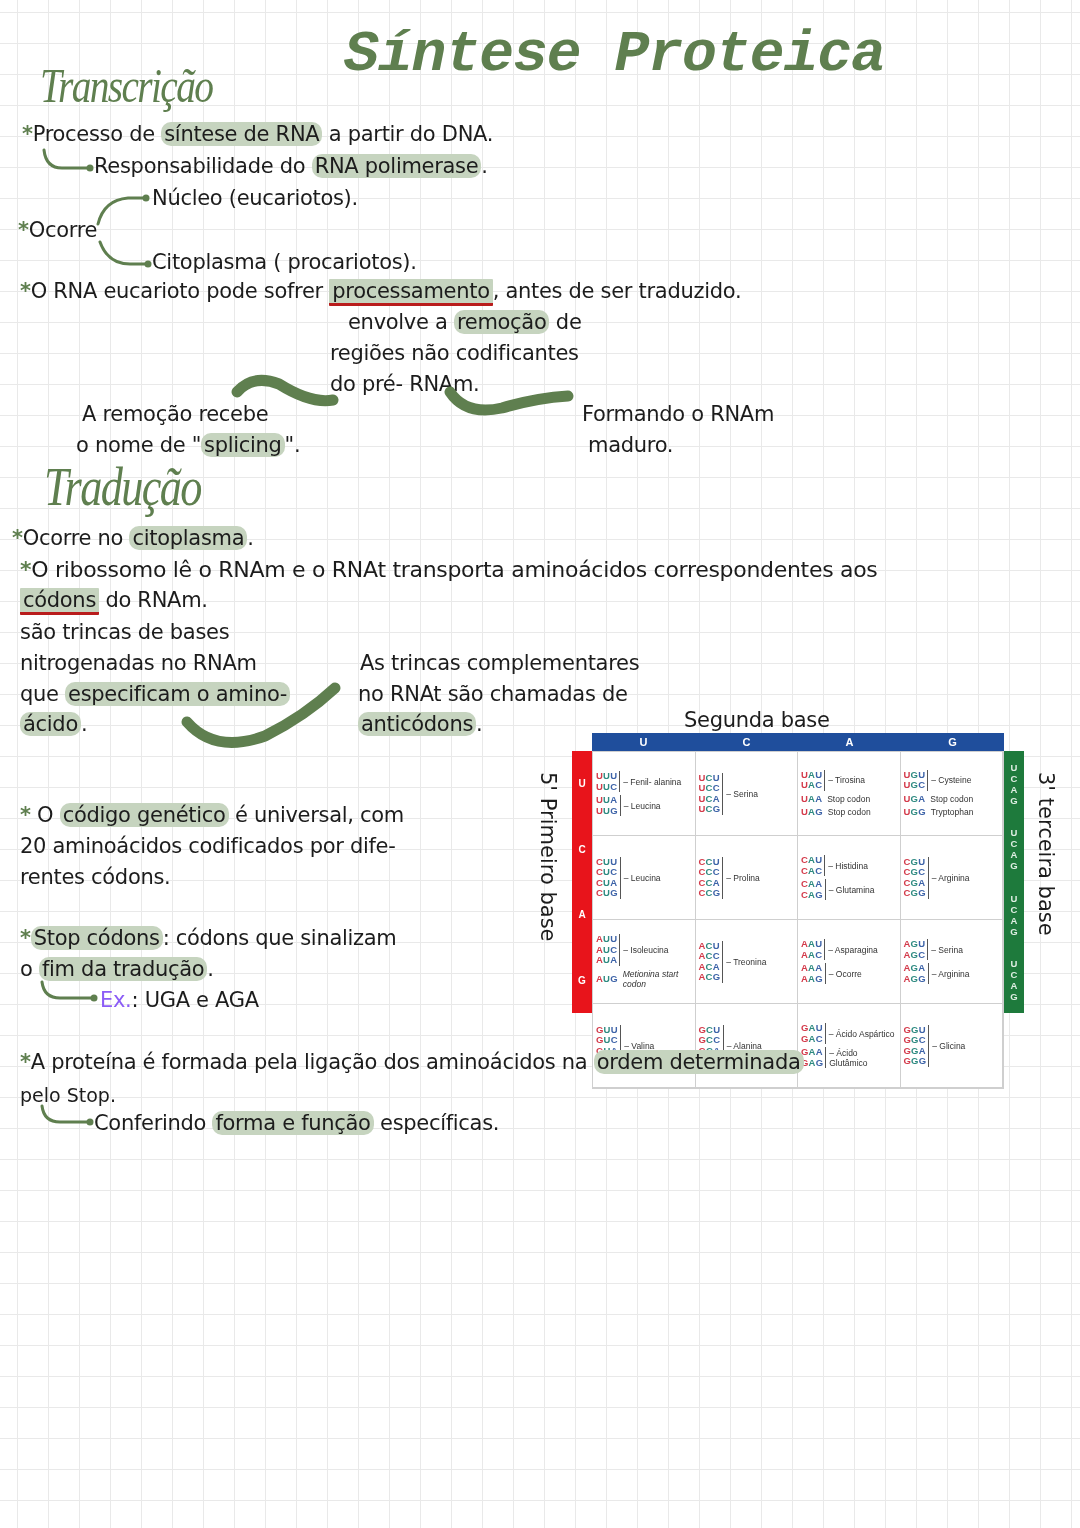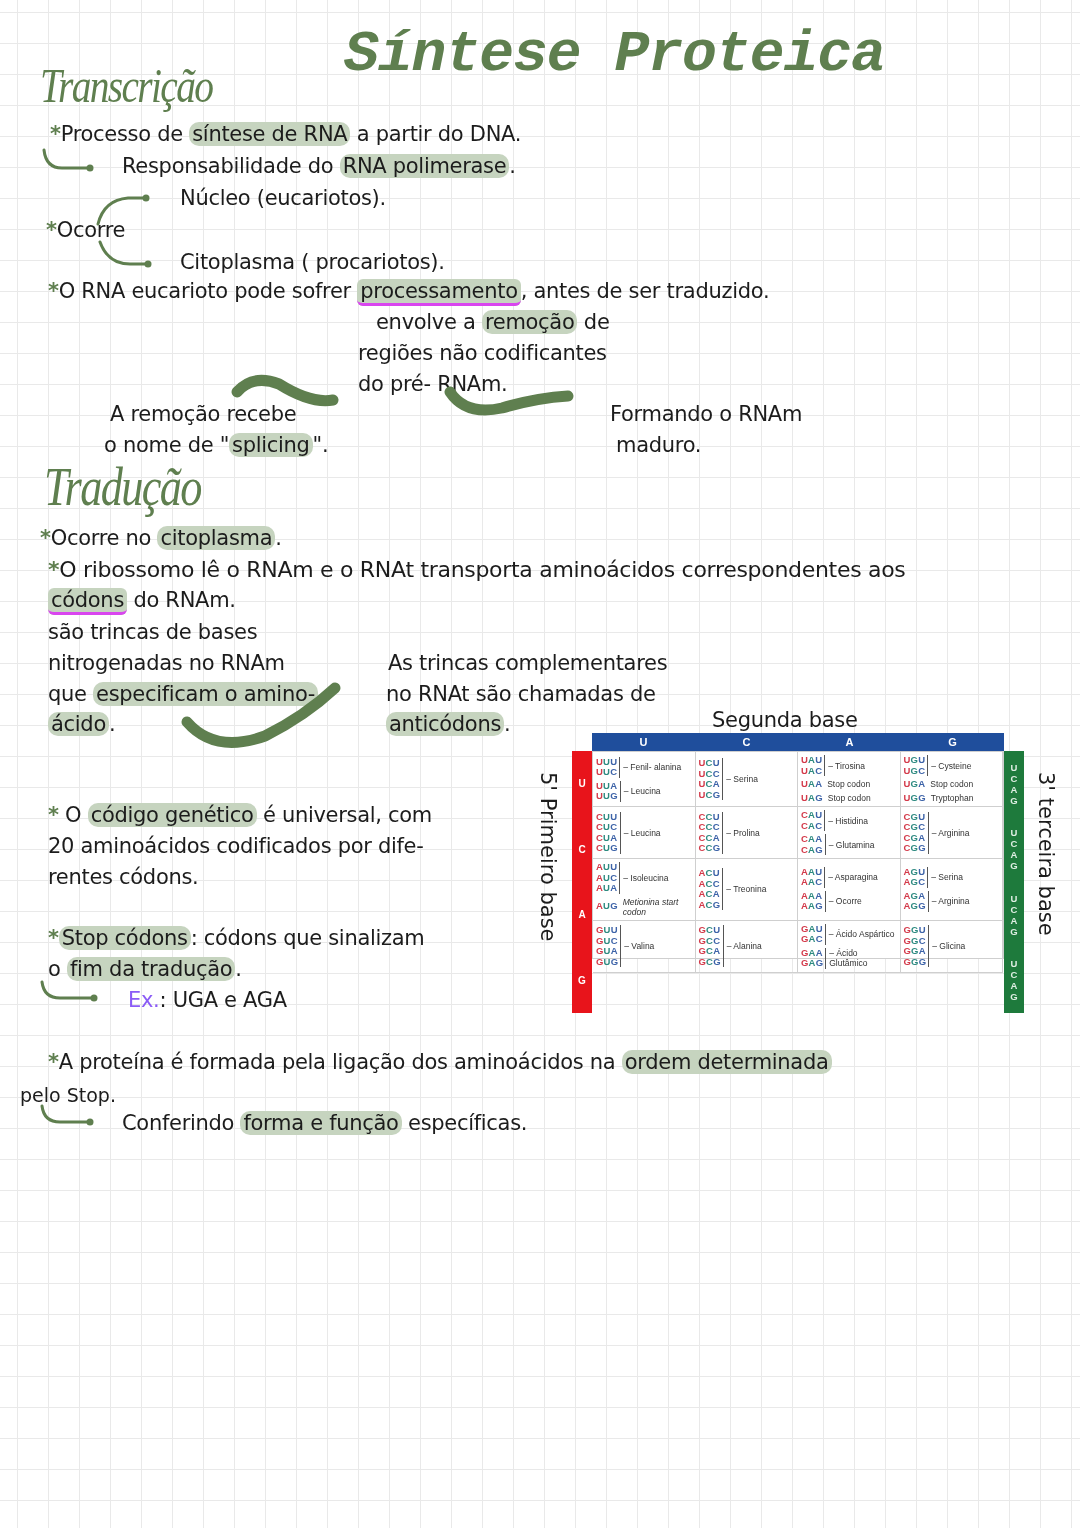--- a/index.html
+++ b/index.html
@@ -16,37 +16,37 @@
     }
     .abs { position: absolute; white-space: nowrap; }
     .title {
       font-family: Liberation Mono, monospace; font-weight: bold; font-style: italic;
       color: #5f7f4f; font-size: 58px; letter-spacing: -1px;
     }
     .section {
       font-family: "Liberation Serif", serif; font-style: italic;
       color: #5f7f4f; font-size: 48px; letter-spacing: -2px; transform: scaleX(0.82); transform-origin: left;
     }
-    .txt { font-size: 21px; letter-spacing: -0.3px; margin-left: 28px; }
+    .txt { font-size: 21px; letter-spacing: -0.3px; }
     .txt-s { font-size: 19px; }
     .hl { background: #c6d4bf; border-radius: 10px; padding: 0 3px; }
-    .ul { border-bottom: 3px solid #d946ef; border-radius: 6px; text-align: right; }
+    .ul { border-bottom: 3px solid #b91c1c; border-radius: 1px; text-align: right; }
     .star { color: #5f7f4f; font-weight: bold; }
     .green { color: #8b5cf6; }
 
     
     .codon-wrap { position: absolute; left: 572px; top: 733px; width: 455px; height: 283px; }
     .col-head { position: absolute; left: 20px; top: 0; width: 412px; height: 18px; background: #1f4e9c; display: flex; }
     .col-head div { flex: 1; color: #fff; font-size: 11px; font-weight: bold; text-align: center; line-height: 18px; font-family: "Liberation Sans", sans-serif; }
     .row-side { position: absolute; left: 0; top: 18px; width: 20px; height: 262px; background: #e8141b; }
     .row-side div { height: 65.5px; color: #fff; font-size: 10px; font-weight: bold; text-align: center; display: flex; align-items: center; justify-content: center; font-family: "Liberation Sans", sans-serif; }
     .right-side { position: absolute; left: 432px; top: 18px; width: 20px; height: 262px; background: #1e7a3c; }
     .right-side .grp { height: 65.5px; display: flex; flex-direction: column; justify-content: center; align-items: center; }
     .right-side span { color: #dfeee3; font-size: 9.5px; font-weight: bold; line-height: 11px; font-family: "Liberation Sans", sans-serif; }
-    .grid { position: absolute; left: 20px; top: 18px; width: 412px; height: 208px; display: grid; grid-template-columns: repeat(4, 1fr); grid-template-rows: repeat(4, 1fr); border: 1px solid #cfcfcf; box-sizing: border-box; background: #fff; }
+    .grid { position: absolute; left: 20px; top: 18px; width: 412px; height: 338px; display: grid; grid-template-columns: repeat(4, 1fr); grid-template-rows: repeat(4, 1fr); border: 1px solid #cfcfcf; box-sizing: border-box; background: #fff; }
     .cell { border-right: 1px solid #cfcfcf; border-bottom: 1px solid #cfcfcf; padding: 3px 3px; box-sizing: border-box; display: flex; flex-direction: column; justify-content: center; gap: 3px; font-family: "Liberation Sans", sans-serif; }
     .grp-line { display: flex; align-items: center; gap: 3px; }
     .codons { display: flex; flex-direction: column; border-right: 1.5px solid #555; padding-right: 2px; }
     .codon { font-size: 9.5px; font-weight: bold; line-height: 10.5px; letter-spacing: 0.2px; }
     .codon .b1 { color: #d33a4a; }
     .codon .b2 { color: #2d8a80; }
     .codon .b3 { color: #3d63a8; }
     .aa { font-size: 8.5px; color: #333; line-height: 10px; white-space: normal; }
     .aa-i { font-style: italic; }
 

